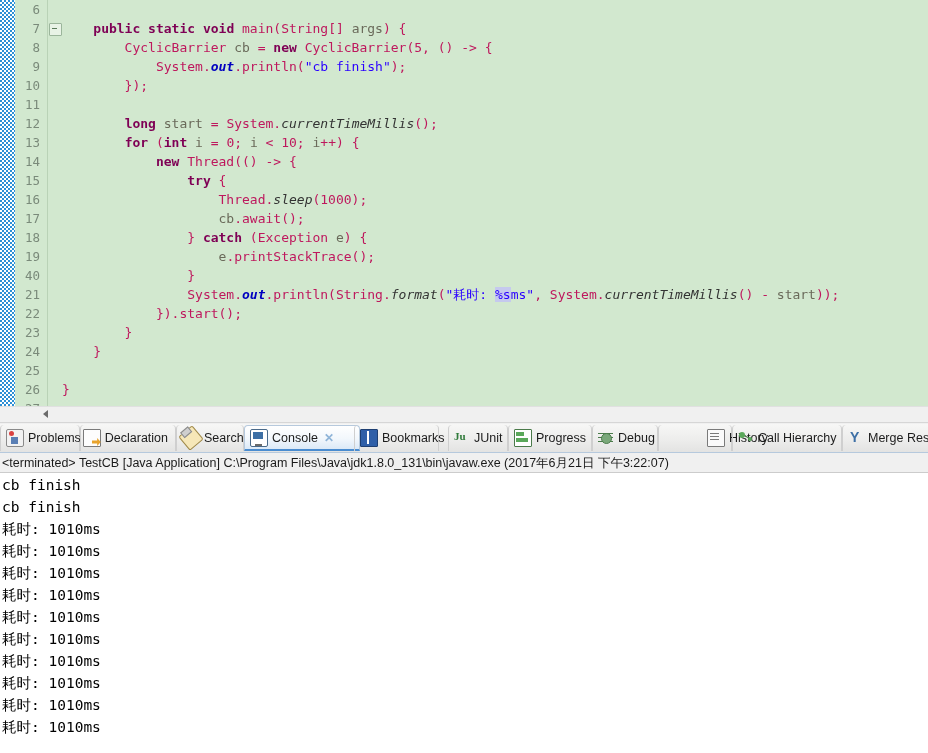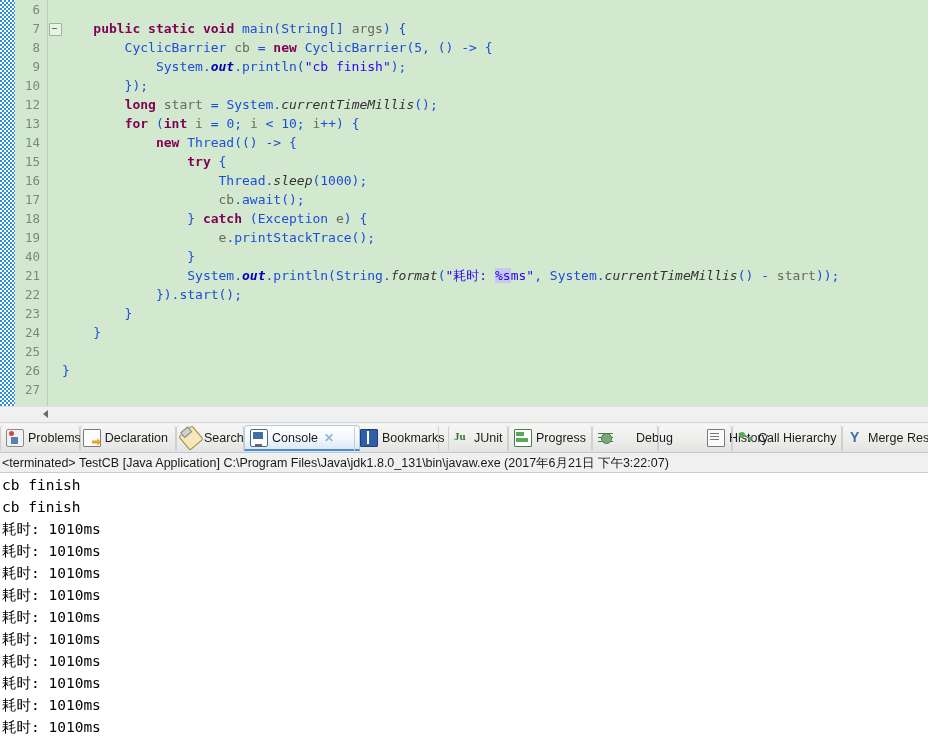--- a/index.html
+++ b/index.html
@@ -33,21 +33,21 @@
         font-family:"DejaVu Sans Mono","Liberation Mono",monospace;font-size:12.5px;}
   .ctext{position:absolute;left:62px;color:#333333;}
 
   .kw{color:#7f0055;font-weight:bold;}
   .str{color:#2a00ff;}
   .strhl{color:#2a00ff;background:#c5c9ee;}
   .fld{color:#0000c0;font-weight:bold;font-style:italic;margin-top:20px;}
   .mth{color:#333333;font-style:italic;}
   .var{color:#6a6a5a;}
   .loc{color:#6a6a5a;}
-  .pln{color:#1d4ed8;}
+  .pln{color:#be185d;}
 
   .fold-marker{position:absolute;left:49px;width:11px;height:11px;top:4px;
     border:1px solid #9bb59b;background:#e8f3e6;border-radius:1px;}
   .fold-marker:after{content:"";position:absolute;left:2px;top:4px;width:5px;height:1px;background:#5a7a5a;}
 
   
   .ed-hscroll{position:absolute;left:0;top:406px;width:928px;height:17px;background:#f0f0f0;border-top:1px solid #e0e0e0;}
   .ed-hscroll .lbtn{position:absolute;left:43px;top:3px;width:0;height:0;
      border-top:4px solid transparent;border-bottom:4px solid transparent;border-right:5px solid #6b6b6b;}
   .ed-bottom-line{position:absolute;left:0;top:422px;width:928px;height:1px;background:#d6d6d6;}
@@ -121,20 +121,21 @@
     <div class="ann-ruler"></div>
     <div class="gutter"></div>
     <div class="gutter-sep"></div>
     <div class="fold-col"></div>
     <div class="code-area" id="code-area">
         <div class="crow"><span class="lnum">6</span><span class="ctext"></span></div>
         <div class="crow"><span class="lnum">7</span><span class="fold-marker"></span><span class="ctext"><span class="pln">    </span><span class="kw">public</span><span class="pln"> </span><span class="kw">static</span><span class="pln"> </span><span class="kw">void</span><span class="pln"> </span><span class="pln">main</span><span class="pln">(String[] </span><span class="var">args</span><span class="pln">) {</span></span></div>
         <div class="crow"><span class="lnum">8</span><span class="ctext"><span class="pln">        CyclicBarrier </span><span class="var">cb</span><span class="pln"> = </span><span class="kw">new</span><span class="pln"> CyclicBarrier(5, () -&gt; {</span></span></div>
         <div class="crow"><span class="lnum">9</span><span class="ctext"><span class="pln">            System.</span><span class="fld">out</span><span class="pln">.println(</span><span class="str">"cb finish"</span><span class="pln">);</span></span></div>
         <div class="crow"><span class="lnum">10</span><span class="ctext"><span class="pln">        });</span></span></div>
+        <div class="crow"><span class="lnum">11</span><span class="ctext"></span></div>
         <div class="crow"><span class="lnum">12</span><span class="ctext"><span class="pln">        </span><span class="kw">long</span><span class="pln"> </span><span class="loc">start</span><span class="pln"> = System.</span><span class="mth">currentTimeMillis</span><span class="pln">();</span></span></div>
         <div class="crow"><span class="lnum">13</span><span class="ctext"><span class="pln">        </span><span class="kw">for</span><span class="pln"> (</span><span class="kw">int</span><span class="pln"> </span><span class="loc">i</span><span class="pln"> = 0; </span><span class="loc">i</span><span class="pln"> &lt; 10; </span><span class="loc">i</span><span class="pln">++) {</span></span></div>
         <div class="crow"><span class="lnum">14</span><span class="ctext"><span class="pln">            </span><span class="kw">new</span><span class="pln"> Thread(() -&gt; {</span></span></div>
         <div class="crow"><span class="lnum">15</span><span class="ctext"><span class="pln">                </span><span class="kw">try</span><span class="pln"> {</span></span></div>
         <div class="crow"><span class="lnum">16</span><span class="ctext"><span class="pln">                    Thread.</span><span class="mth">sleep</span><span class="pln">(1000);</span></span></div>
         <div class="crow"><span class="lnum">17</span><span class="ctext"><span class="pln">                    </span><span class="var">cb</span><span class="pln">.await();</span></span></div>
         <div class="crow"><span class="lnum">18</span><span class="ctext"><span class="pln">                } </span><span class="kw">catch</span><span class="pln"> (Exception </span><span class="var">e</span><span class="pln">) {</span></span></div>
         <div class="crow"><span class="lnum">19</span><span class="ctext"><span class="pln">                    </span><span class="var">e</span><span class="pln">.printStackTrace();</span></span></div>
         <div class="crow"><span class="lnum">40</span><span class="ctext"><span class="pln">                }</span></span></div>
         <div class="crow"><span class="lnum">21</span><span class="ctext"><span class="pln">                System.</span><span class="fld">out</span><span class="pln">.println(String.</span><span class="mth">format</span><span class="pln">(</span><span class="str">"耗时: </span><span class="strhl">%s</span><span class="str">ms"</span><span class="pln">, System.</span><span class="mth">currentTimeMillis</span><span class="pln">() - </span><span class="loc">start</span><span class="pln">));</span></span></div>
@@ -175,21 +176,21 @@
         <span class="tlabel">Bookmarks</span>
       </div>
       <div class="tab" style="left: 448px; width: 60px;">
         <span class="ticon ico-junit"></span>
         <span class="tlabel">JUnit</span>
       </div>
       <div class="tab" style="left: 508px; width: 84px;">
         <span class="ticon ico-progress"></span>
         <span class="tlabel">Progress</span>
       </div>
-      <div class="tab" style="left: 592px; width: 66px; gap: 18px;">
+      <div class="tab" style="left: 592px; width: 66px;">
         <span class="ticon ico-debug"></span>
         <span class="tlabel">Debug</span>
       </div>
       <div class="tab" style="left: 658px; width: 74px; padding-left: 48px;">
         <span class="ticon ico-history"></span>
         <span class="tlabel">History</span>
       </div>
       <div class="tab" style="left: 732px; width: 110px;">
         <span class="ticon ico-callh"></span>
         <span class="tlabel">Call Hierarchy</span>

